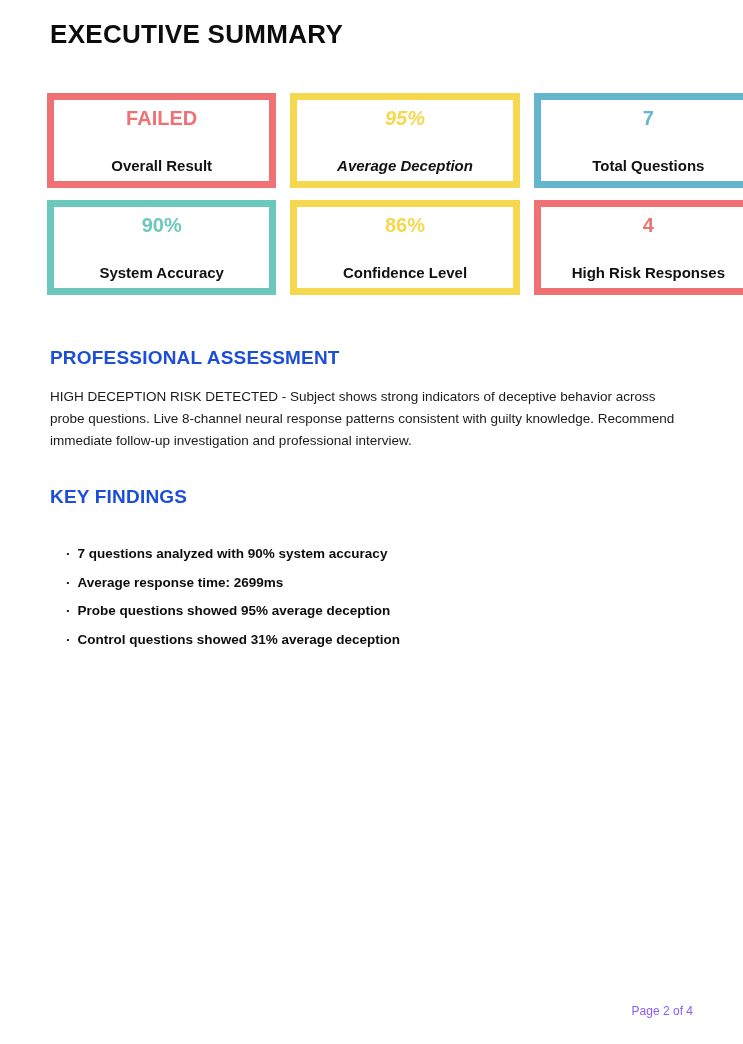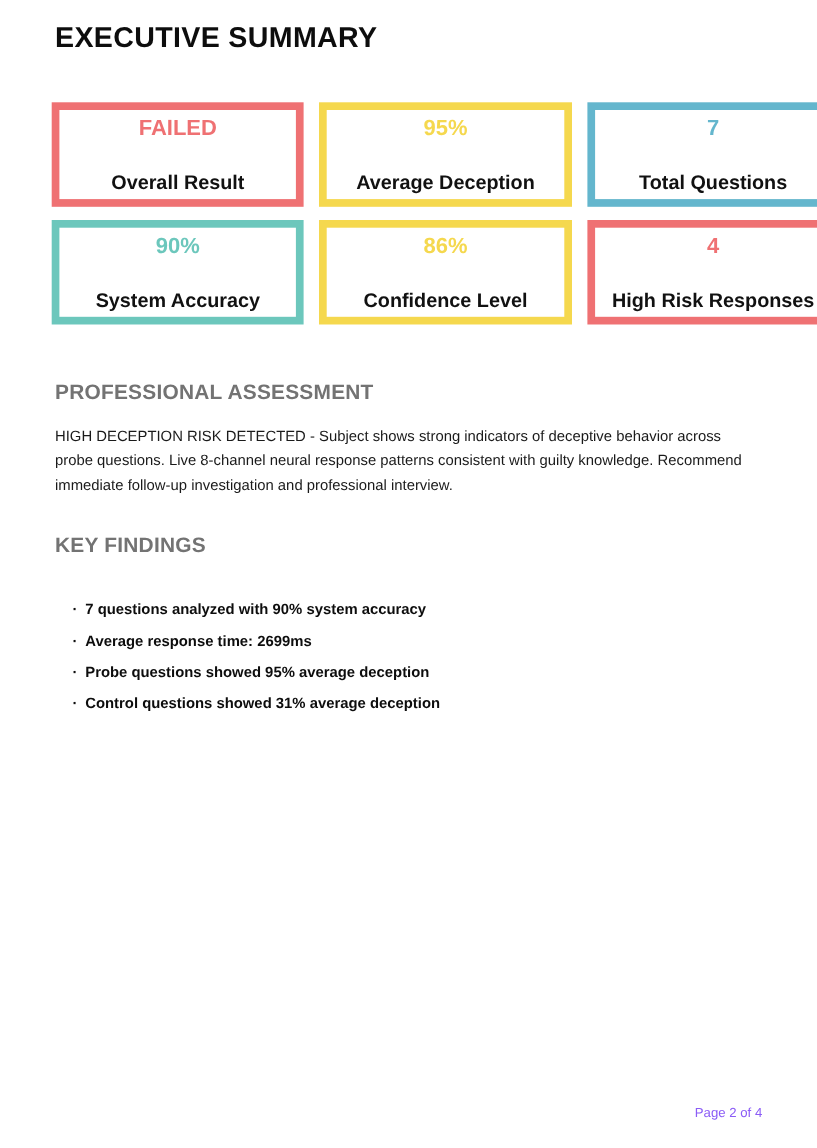--- a/index.html
+++ b/index.html
@@ -43,33 +43,33 @@
     justify-content: center;
     text-align: center;
   }
   .card-value {
     font-size: 20px;
     font-weight: 700;
     line-height: 1;
   }
   .card-label {
     margin-top: 30px;
-    font-size: 18px;
+    font-size: 15px;
     font-weight: 700;
     line-height: 1;
     color: #111111;
   }
 
   .section-heading {
     position: absolute;
     left: 50px;
     font-size: 19px;
     font-weight: 800;
     letter-spacing: 0.2px;
-    color: #737373;
+    color: #1d4ed8;
   }
   .heading-assessment { top: 347px; }
   .heading-findings   { top: 486px; }
 
   .assessment-body {
     position: absolute;
     left: 50px;
     top: 386px;
     width: 660px;
     font-size: 13.5px;
@@ -107,21 +107,21 @@
 </head>
 <body>
 
 <h1 class="page-title">EXECUTIVE SUMMARY</h1>
 
 <div class="cards-grid">
   <div class="metric-card" style="border-color: rgb(239, 113, 115);">
     <div class="card-value" style="color: rgb(239, 113, 115);">FAILED</div>
     <div class="card-label">Overall Result</div>
   </div>
-  <div class="metric-card" style="border-color: rgb(245, 216, 78);">
+  <div class="metric-card" style="border-color: rgb(245, 216, 78); font-style: italic;">
     <div class="card-value" style="color: rgb(245, 216, 78);">95%</div>
     <div class="card-label">Average Deception</div>
   </div>
   <div class="metric-card" style="border-color: rgb(100, 182, 205);">
     <div class="card-value" style="color: rgb(100, 182, 205);">7</div>
     <div class="card-label">Total Questions</div>
   </div>
   <div class="metric-card" style="border-color: rgb(108, 199, 188);">
     <div class="card-value" style="color: rgb(108, 199, 188); text-align: center;">90%</div>
     <div class="card-label">System Accuracy</div>

